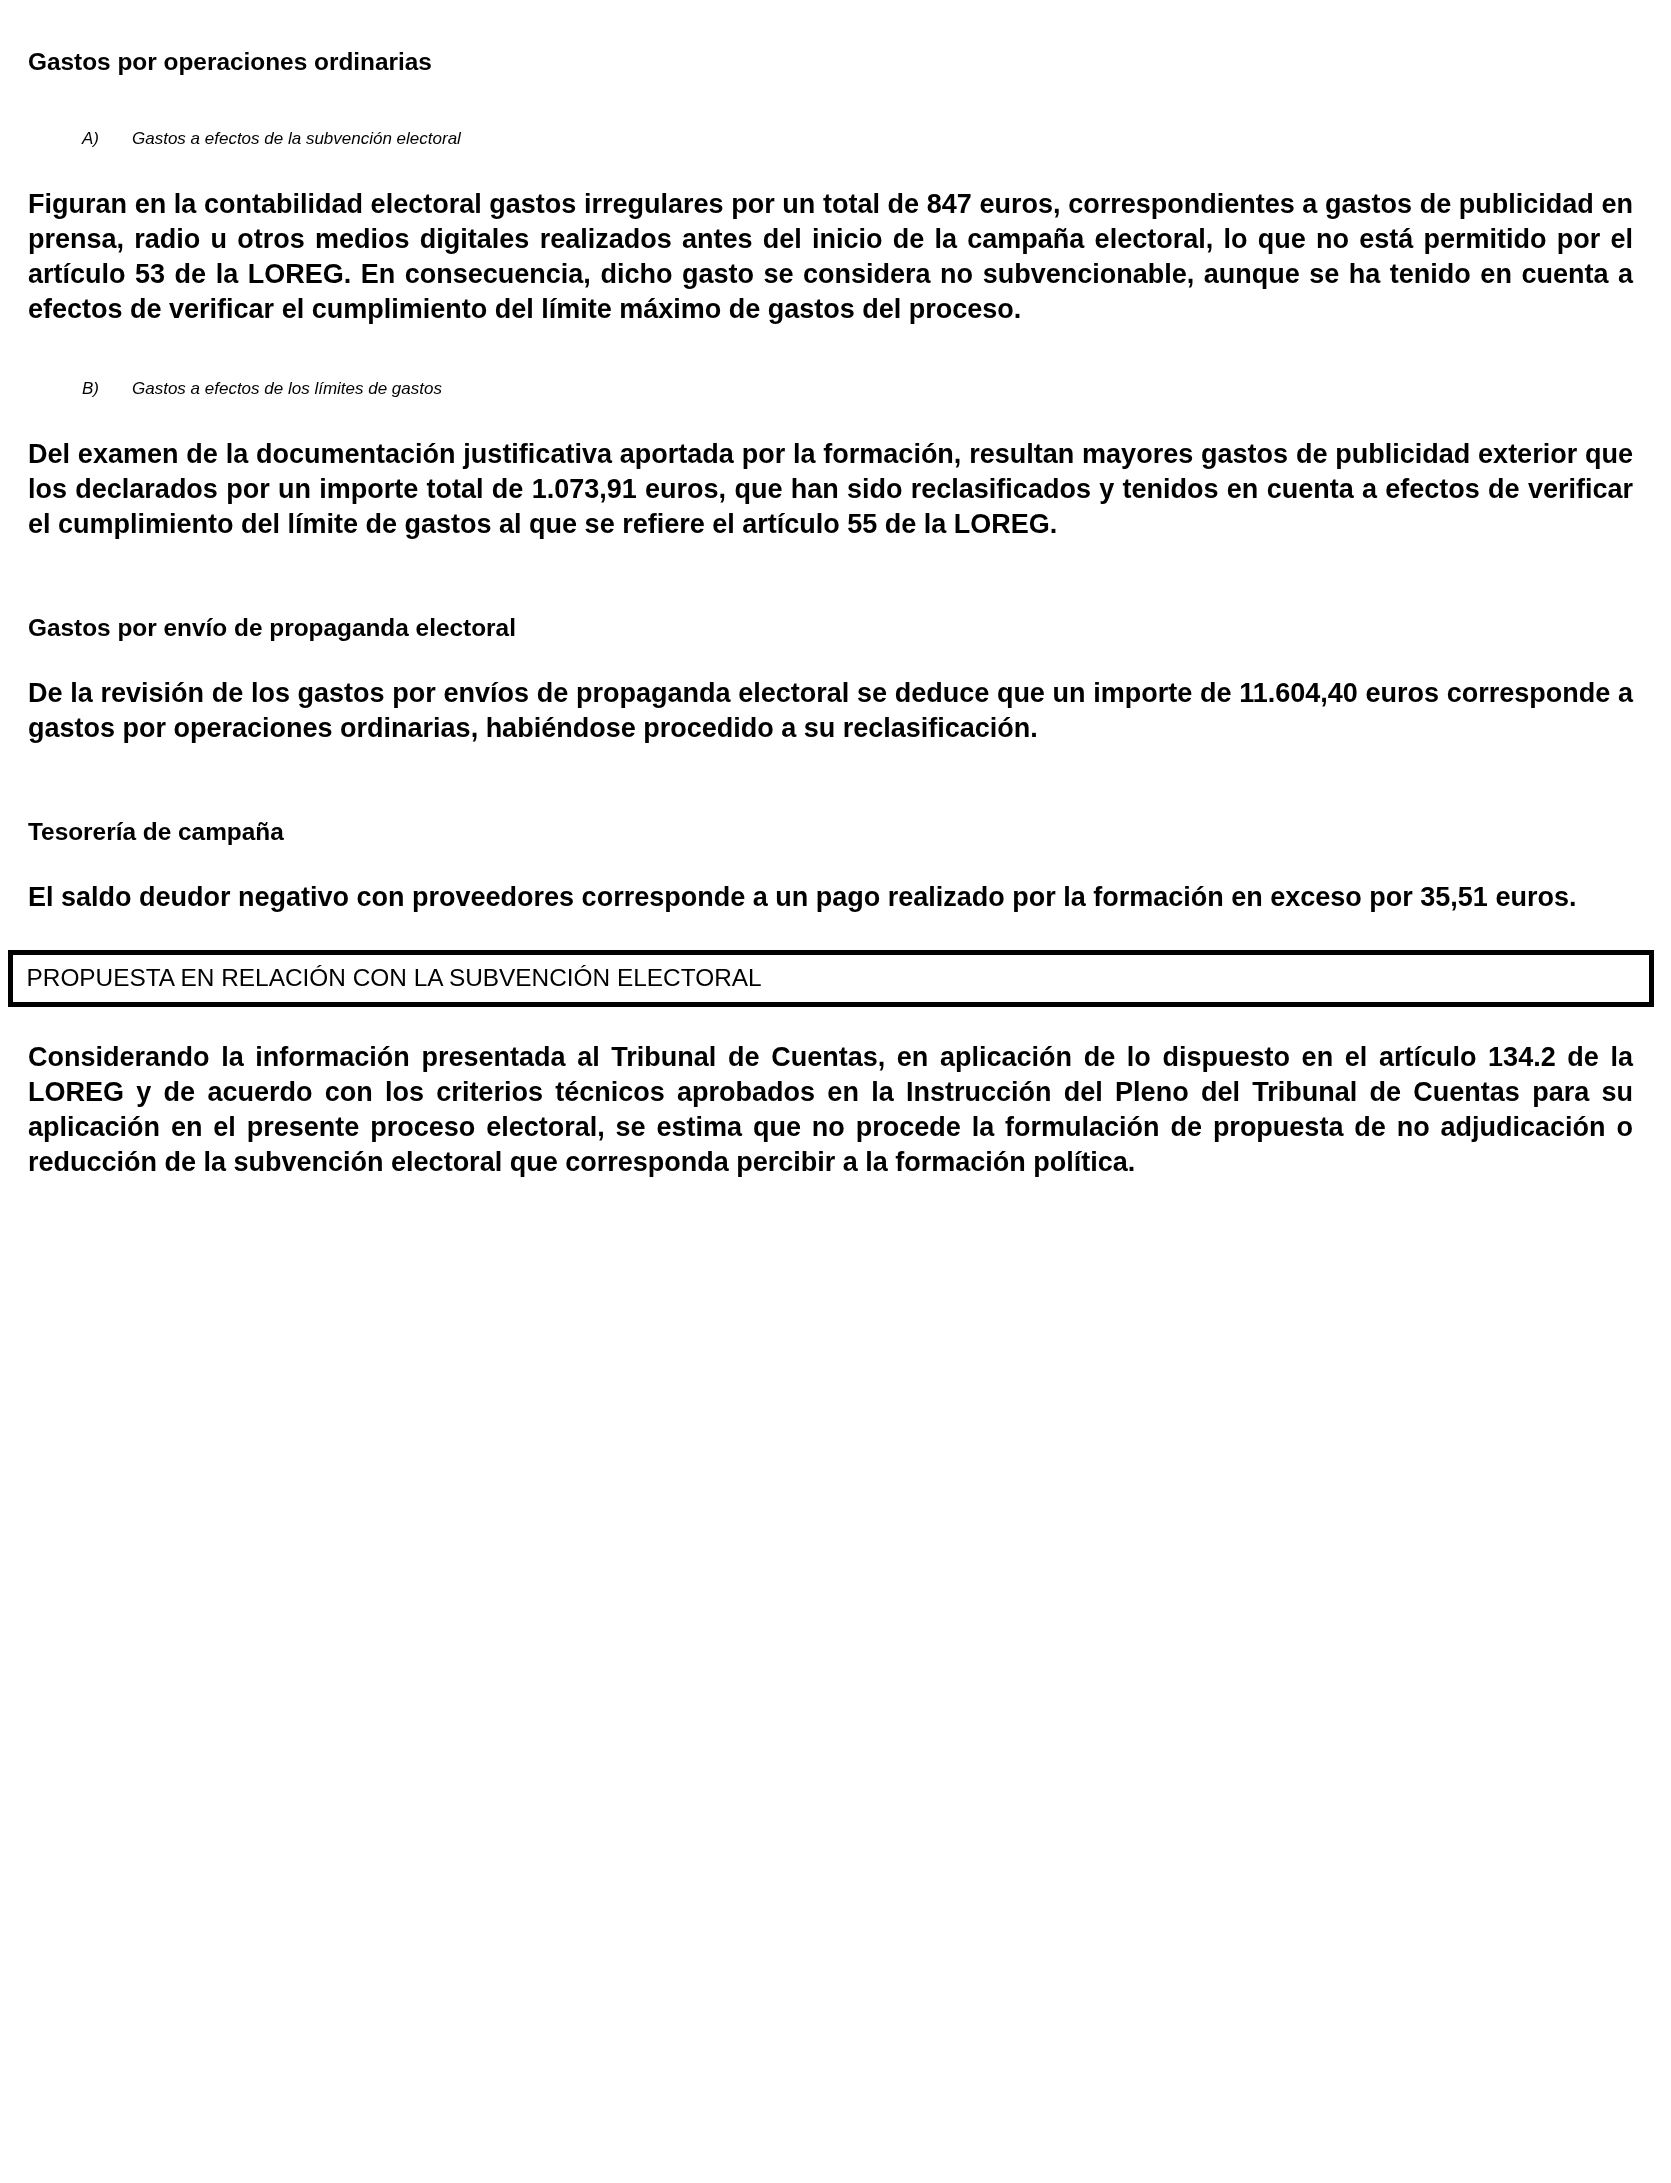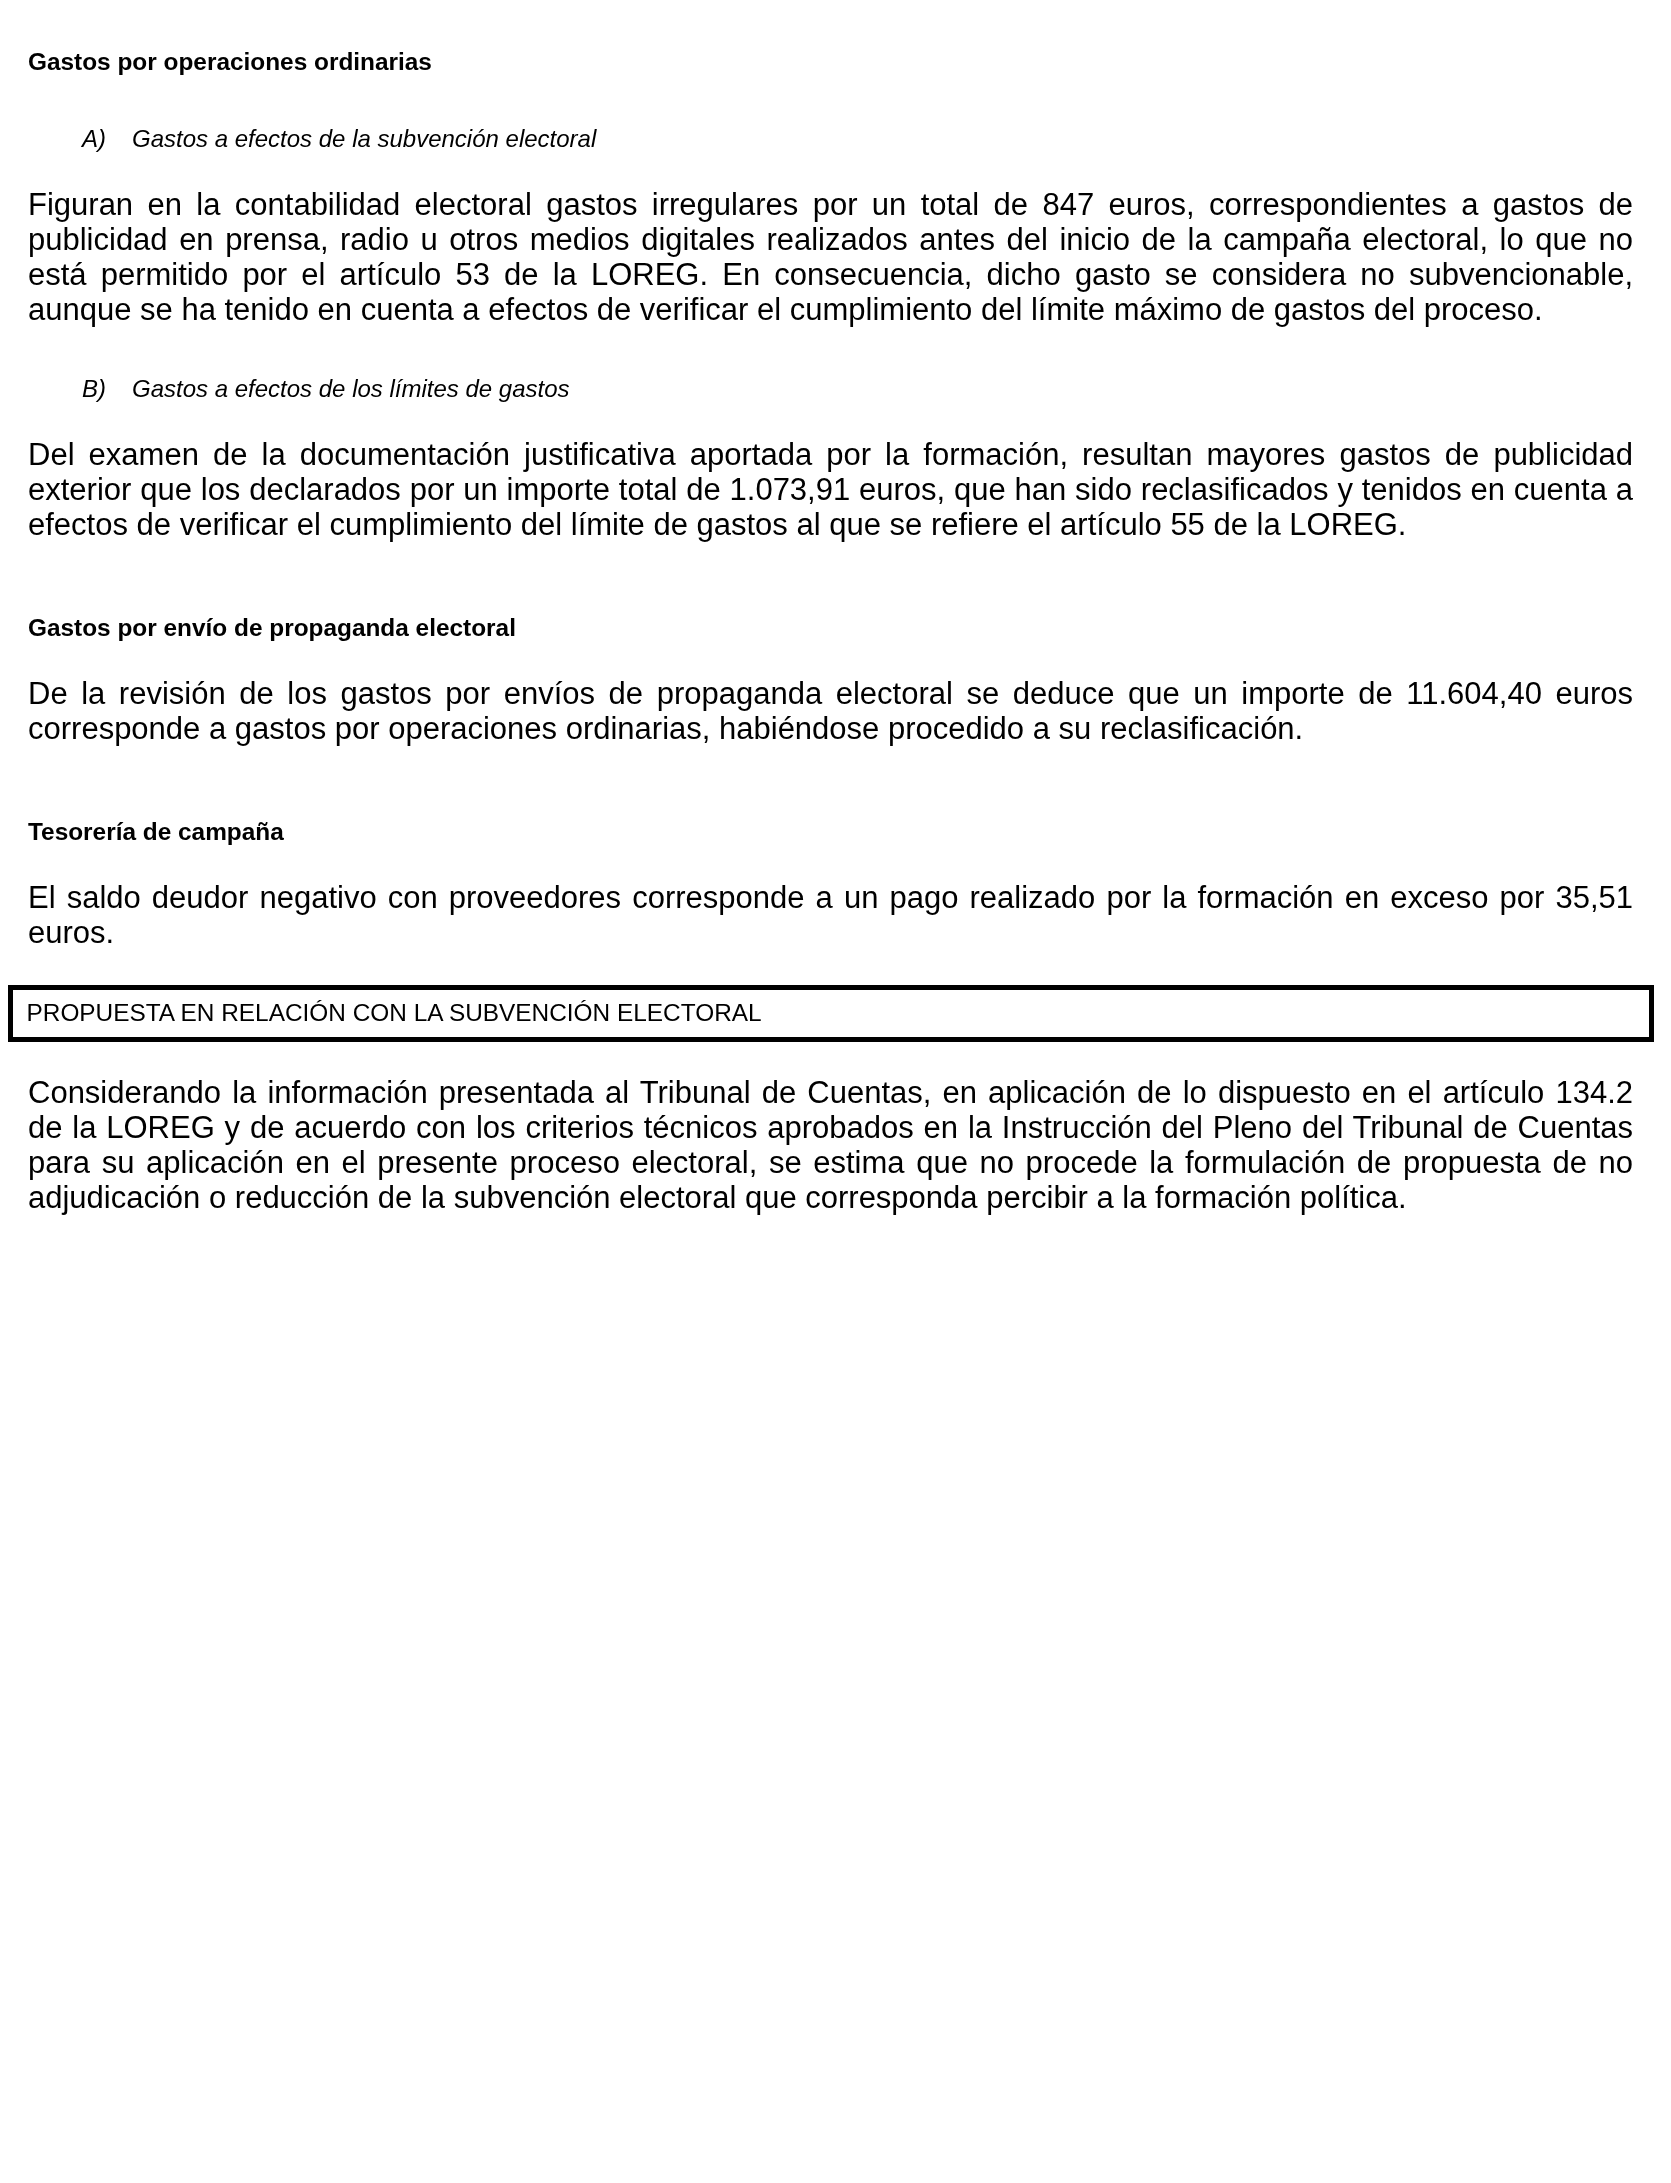--- a/index.html
+++ b/index.html
@@ -23,34 +23,35 @@
   }
   .heading {
     font-size: 24.4px;
     font-weight: bold;
     line-height: 31px;
     margin: 0;
   }
   .heading + * { margin-top: 43px; }
   .list-heading {
     margin: 46px 0 0 54px;
-    font-size: 24px;
+    font-size: 17px;
     font-style: italic;
     line-height: 31px;
   }
   .list-heading .marker {
     display: inline-block;
     min-width: 50px;
   }
   .para {
     margin: 33px 0 0 0;
-    font-size: 31px;
+    font-size: 27px;
     line-height: 35px;
     text-align: justify;
     text-justify: inter-word;
+    font-weight: bold;
   }
   .spacer-heading {
     margin-top: 70px;
   }
   .boxed-heading {
     margin: 35px -20.5px 0 -20.5px;
     border: 5.5px solid #000000;
     padding: 7px 14px 8.7px 14px;
     font-size: 24.4px;
     font-weight: normal;

